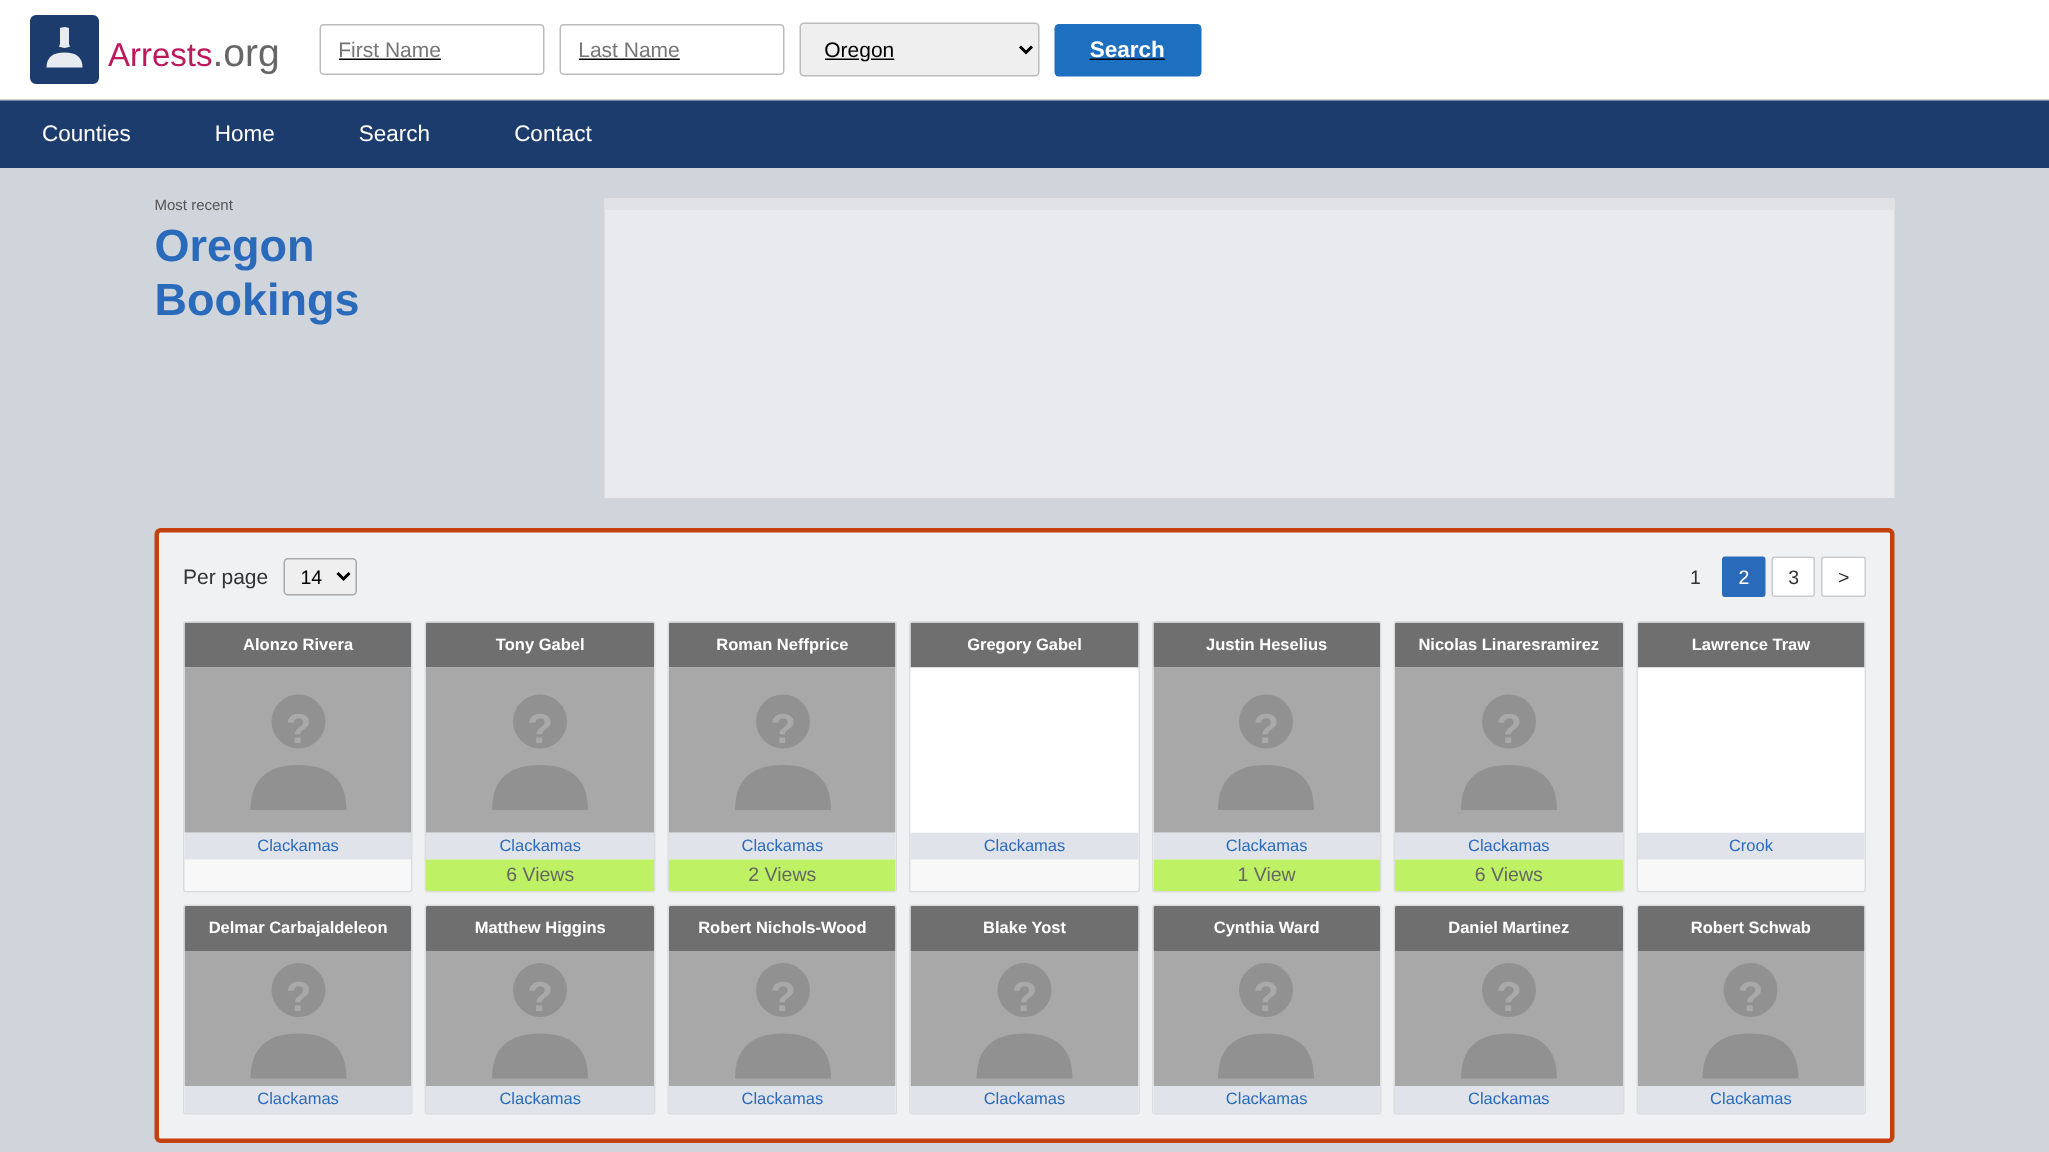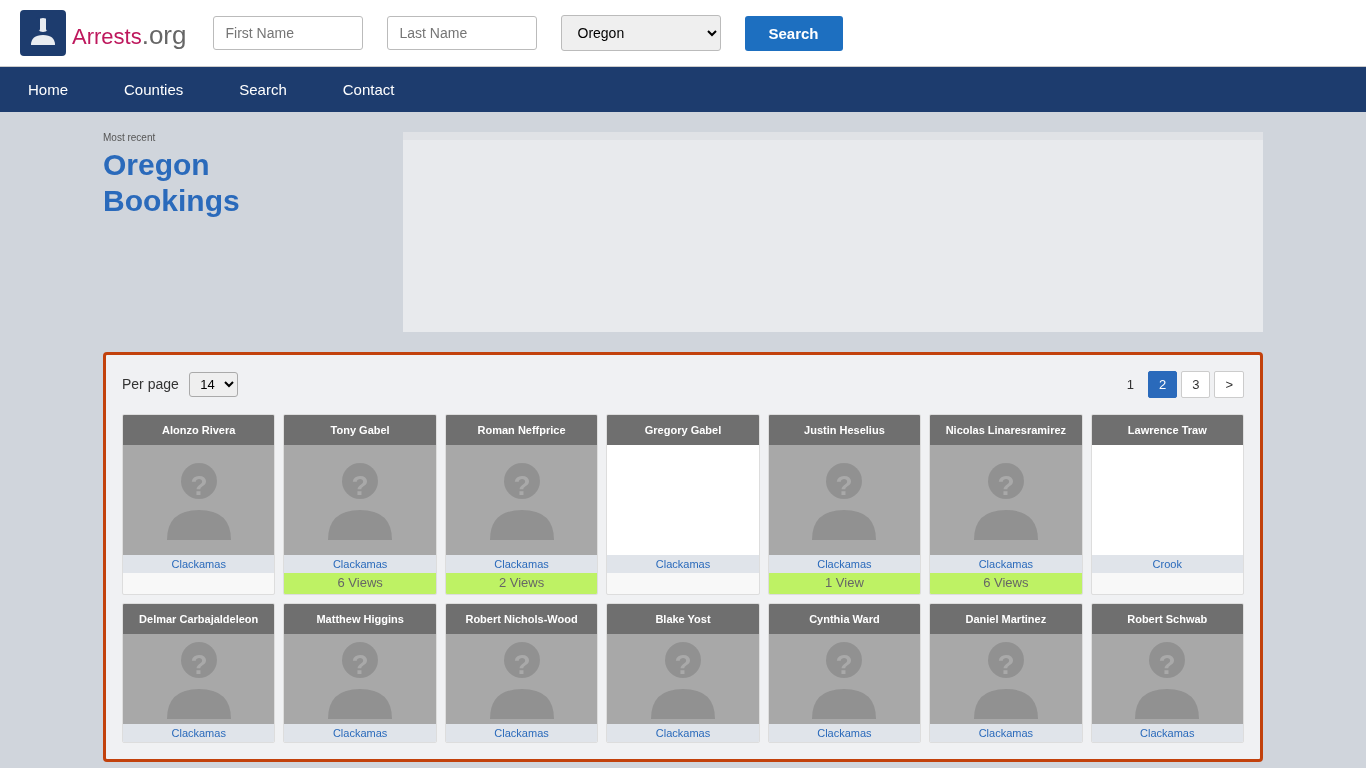--- a/index.html
+++ b/index.html
@@ -41,23 +41,24 @@
       color: #1d3c6e;
     }
     #logo-text span {
       color: #be185d;
       font-weight: normal;
       font-size: 22px;
     }
     #search-form {
       display: flex;
       align-items: center;
-      gap: 24px;
+      gap: 10px;
       margin-left: 10px;
       flex: 1;
+      text-decoration: underline;
     }
     #search-form input {
       padding: 8px 12px;
       border: 1px solid #bbb;
       border-radius: 3px;
       font-size: 14px;
       width: 150px;
     }
     #search-form select {
       padding: 8px 12px;
@@ -268,22 +269,22 @@
   </div>
   <div id="search-form">
     <input type="text" placeholder="First Name" style="">
     <input type="text" placeholder="Last Name" style="">
     <select id="state-select"><option value="Oregon">Oregon</option><option value="Alabama">Alabama</option><option value="Alaska">Alaska</option><option value="Arizona">Arizona</option><option value="Arkansas">Arkansas</option><option value="California">California</option><option value="Colorado">Colorado</option><option value="Connecticut">Connecticut</option><option value="Delaware">Delaware</option><option value="Florida">Florida</option><option value="Georgia">Georgia</option><option value="Hawaii">Hawaii</option><option value="Idaho">Idaho</option><option value="Illinois">Illinois</option><option value="Indiana">Indiana</option><option value="Iowa">Iowa</option><option value="Kansas">Kansas</option><option value="Kentucky">Kentucky</option><option value="Louisiana">Louisiana</option><option value="Maine">Maine</option><option value="Maryland">Maryland</option><option value="Massachusetts">Massachusetts</option><option value="Michigan">Michigan</option><option value="Minnesota">Minnesota</option><option value="Mississippi">Mississippi</option><option value="Missouri">Missouri</option><option value="Montana">Montana</option><option value="Nebraska">Nebraska</option><option value="Nevada">Nevada</option><option value="New Hampshire">New Hampshire</option><option value="New Jersey">New Jersey</option><option value="New Mexico">New Mexico</option><option value="New York">New York</option><option value="North Carolina">North Carolina</option><option value="North Dakota">North Dakota</option><option value="Ohio">Ohio</option><option value="Oklahoma">Oklahoma</option><option value="Pennsylvania">Pennsylvania</option><option value="Rhode Island">Rhode Island</option><option value="South Carolina">South Carolina</option><option value="South Dakota">South Dakota</option><option value="Tennessee">Tennessee</option><option value="Texas">Texas</option><option value="Utah">Utah</option><option value="Vermont">Vermont</option><option value="Virginia">Virginia</option><option value="Washington">Washington</option><option value="West Virginia">West Virginia</option><option value="Wisconsin">Wisconsin</option><option value="Wyoming">Wyoming</option></select>
     <button id="search-btn">Search</button>
   </div>
 </div>
 
 <div id="nav">
+  <a href="#">Counties</a>
   <a href="#">Home</a>
-  <a href="#">Counties</a>
   <a href="#">Search</a>
   <a href="#">Contact</a>
 </div>
 
 <div id="main">
   <div id="content-area">
 
     <div id="sidebar">
       <div class="most-recent">Most recent</div>
       <h1>

